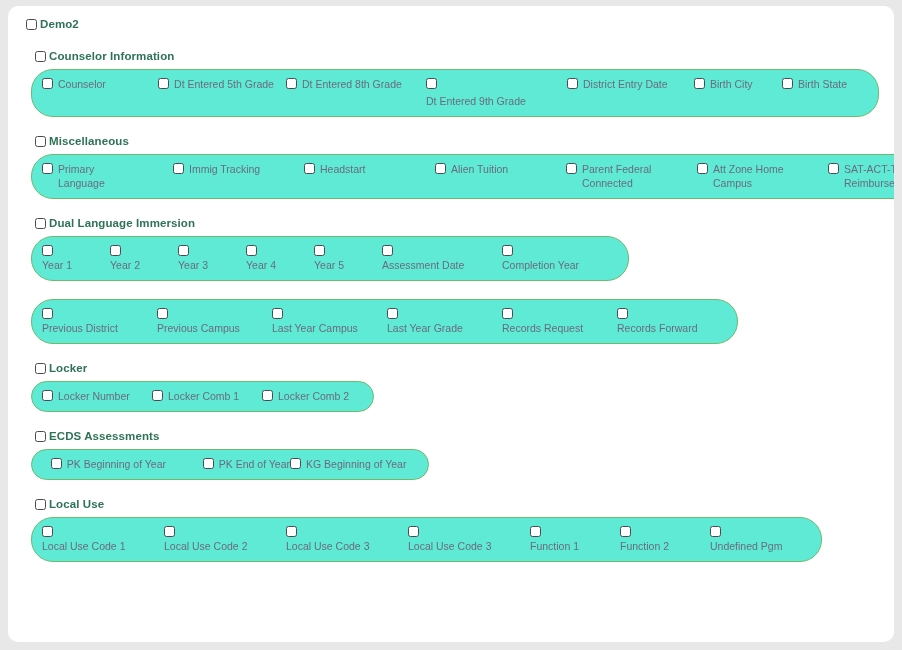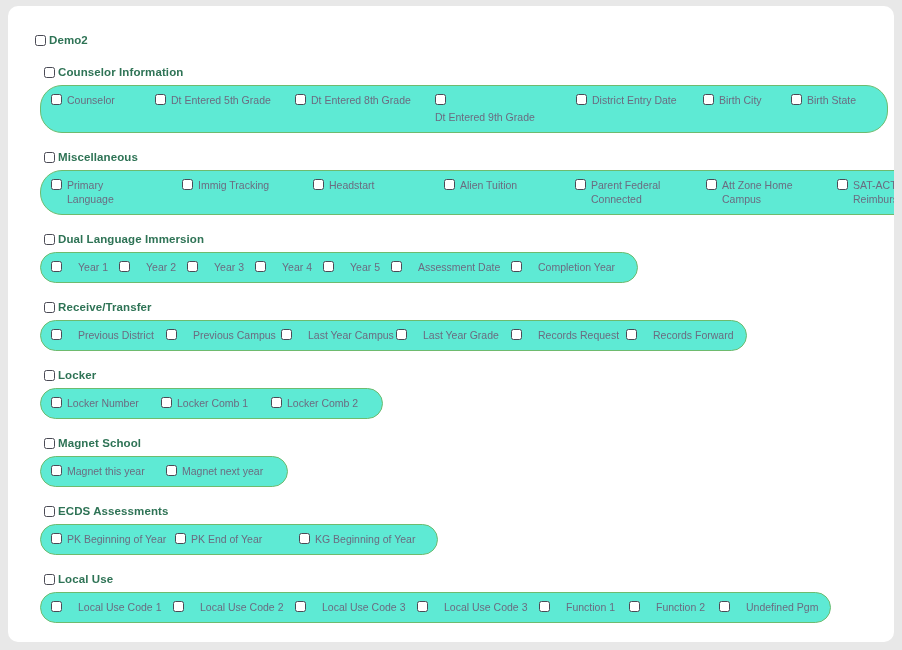--- a/index.html
+++ b/index.html
@@ -21,22 +21,21 @@
     top: 6px;
     width: 886px;
     height: 636px;
     background: #ffffff;
     border-radius: 10px;
     box-sizing: border-box;
     overflow: hidden;
   }
 
   .panel-inner {
-    padding: 12px 0 0 27px;
-    margin-top: 16px;
+    padding: 12px 0 0 18px;
   }
 
   
   .cb {
     display: inline-block;
     width: 11px;
     height: 11px;
     min-width: 11px;
     border: 1.4px solid #4a4a55;
     border-radius: 2.5px;
@@ -103,32 +102,32 @@
     gap: 5px;
     font-size: 10.5px;
     color: #6b6b80;
     line-height: 14px;
     cursor: pointer;
   }
   .field .cb { margin-top: 1px; }
   .field-label { white-space: nowrap; }
 
   
-  .tight .field { gap: 16px; }
+  .tight .field { gap: 2px; flex-direction: column; }
 
   
   .wrap .field-label {
     white-space: normal;
     width: 74px;
     display: block;
   }
 
   
   .w-counselor   { width: 104px; }
-  .w-dt5         { width: 140px; }
+  .w-dt5         { width: 140px; justify-content: center; }
   .w-dt8         { width: 140px; }
   .w-dt9         { width: 141px; flex-direction: column; }
   .w-district    { width: 127px; }
   .w-birthcity   { width: 88px; }
   .w-birthstate  { width: 80px; }
 
   .misc-col      { width: 131px; }
   .misc-col-last { width: 110px; }
 
   .dl-col        { width: 68px; }
@@ -137,21 +136,21 @@
 
   .rt-col        { width: 115px; }
   .rt-col-last   { width: 104px; }
 
   .lk-col        { width: 110px; }
   .lk-col-last   { width: 95px; }
 
   .mg-col        { width: 115px; }
   .mg-col-last   { width: 105px; }
 
-  .ec-col        { width: 124px; }
+  .ec-col        { width: 124px; justify-content: flex-end; }
   .ec-col-last   { width: 122px; }
 
   .lu-col        { width: 122px; }
   .lu-col-narrow { width: 90px; }
   .lu-col-last   { width: 95px; text-align: right; }
 </style>
 </head>
 <body>
 
 <div class="page-panel">
@@ -255,24 +254,21 @@
               </label>
               <label class="field dl-col-wide">
                 <span class="cb"></span>
                 <span class="field-label">Assessment Date</span>
               </label>
               <label class="field dl-col-last">
                 <span class="cb"></span>
                 <span class="field-label">Completion Year</span>
               </label>
             </div></div></div>
-        <div class="group"><div class="group-head">
-            <span class="cb"></span>
-            <span class="group-title">Receive/Transfer</span>
-          </div><div class="fieldset tight"><div class="fs-row">
+        <div class="group"><div class="fieldset tight"><div class="fs-row">
               <label class="field rt-col">
                 <span class="cb"></span>
                 <span class="field-label">Previous District</span>
               </label>
               <label class="field rt-col">
                 <span class="cb"></span>
                 <span class="field-label">Previous Campus</span>
               </label>
               <label class="field rt-col">
                 <span class="cb"></span>
@@ -303,33 +299,20 @@
                 <span class="cb"></span>
                 <span class="field-label">Locker Comb 1</span>
               </label>
               <label class="field lk-col-last">
                 <span class="cb"></span>
                 <span class="field-label">Locker Comb 2</span>
               </label>
             </div></div></div>
         <div class="group"><div class="group-head">
             <span class="cb"></span>
-            <span class="group-title">Magnet School</span>
-          </div><div class="fieldset"><div class="fs-row">
-              <label class="field mg-col">
-                <span class="cb"></span>
-                <span class="field-label">Magnet this year</span>
-              </label>
-              <label class="field mg-col-last">
-                <span class="cb"></span>
-                <span class="field-label">Magnet next year</span>
-              </label>
-            </div></div></div>
-        <div class="group"><div class="group-head">
-            <span class="cb"></span>
             <span class="group-title">ECDS Assessments</span>
           </div><div class="fieldset"><div class="fs-row">
               <label class="field ec-col">
                 <span class="cb"></span>
                 <span class="field-label">PK Beginning of Year</span>
               </label>
               <label class="field ec-col">
                 <span class="cb"></span>
                 <span class="field-label">PK End of Year</span>
               </label>

